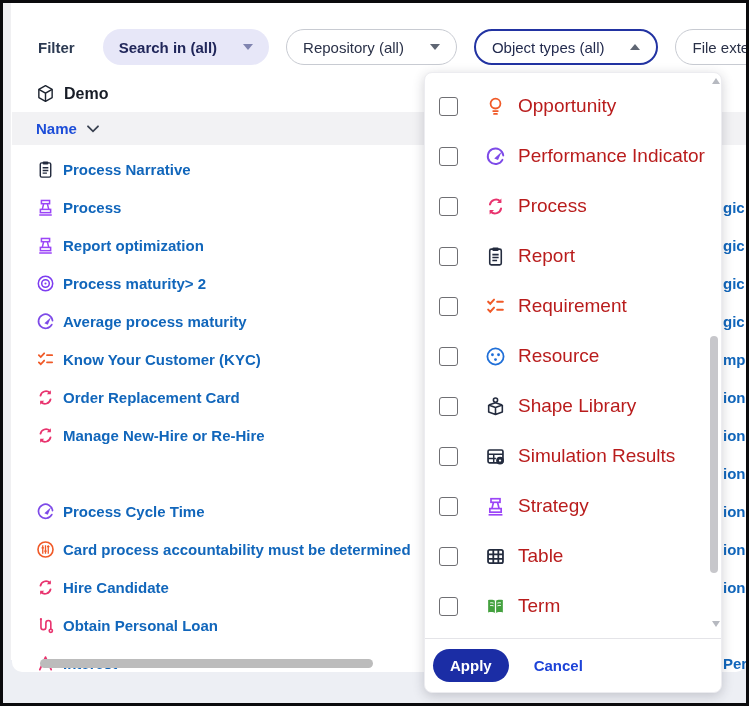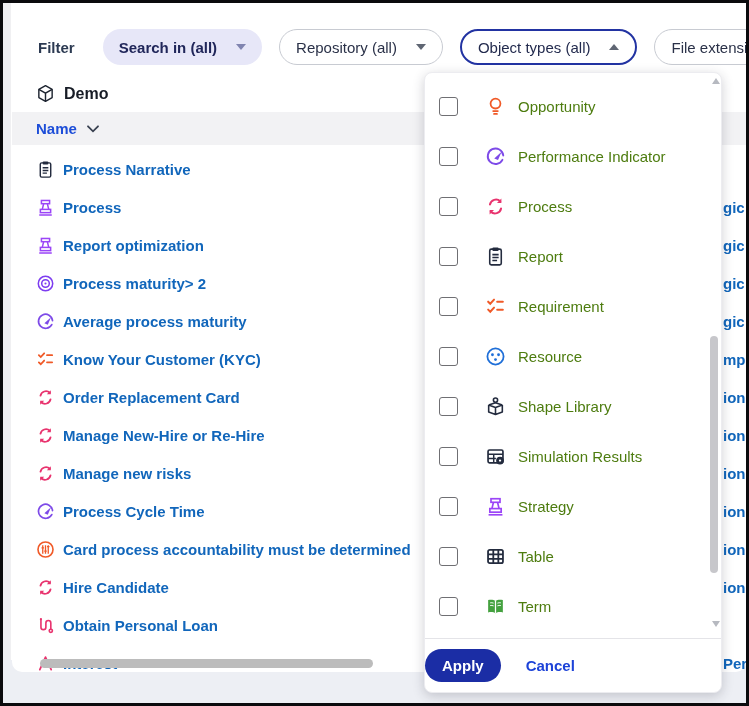--- a/index.html
+++ b/index.html
@@ -8,21 +8,21 @@
   #app{position:absolute;inset:0;background:#fff;overflow:hidden;}
   .frame{position:absolute;inset:0;border:3px solid #0b0b0d;z-index:40;pointer-events:none;}
   .gutter{position:absolute;left:3px;top:3px;width:8px;height:700px;background:#f0f0f2;z-index:1;}
   .bottom-strip{position:absolute;left:3px;top:660px;width:743px;height:43px;background:#edeff4;z-index:1;}
   .surface{position:absolute;left:12px;top:74px;width:734px;height:598px;background:#fff;
            border-radius:0 0 10px 10px;z-index:2;}
 
   
   .filter-bar{position:absolute;left:38px;top:29px;height:36px;display:flex;align-items:center;z-index:5;white-space:nowrap;}
   .filter-label{font-size:15px;font-weight:700;color:#2c3a52;margin-right:28px;}
-  .pill{height:36px;border-radius:18px;display:flex;align-items:center;padding:0 16px;gap:19px;
+  .pill{height:36px;border-radius:18px;display:flex;align-items:center;padding:0 16px;gap:26px;
         font-size:15px;color:#2a3148;background:#fff;border:1px solid #c8cbd2;margin-right:17px;box-sizing:border-box;cursor:pointer;}
   .pill.filled{background:#e7e7f8;border:none;font-weight:700;color:#20265a;}
   .pill.active{border:2.5px solid #2233a2;color:#232b4e;}
   .chev{display:inline-flex;width:10px;height:6px;color:#5f6673;}
   .pill.filled .chev{color:#8084b0;}
   .chev svg{width:10px;height:6px;display:block;}
 
   
   .demo-header{position:absolute;left:36px;top:84px;display:flex;align-items:center;gap:9px;z-index:5;}
   .demo-ic{width:19px;height:19px;color:#1d2430;}
@@ -50,30 +50,30 @@
 
   
   .panel{position:absolute;left:424px;top:72px;width:298px;height:621px;background:#fff;
          border:1px solid #ececf0;border-radius:8px;box-sizing:border-box;z-index:20;
          box-shadow:0 3px 12px rgba(40,40,60,.22);}
   .ditem{position:absolute;left:14px;right:24px;height:50px;display:flex;align-items:center;cursor:pointer;}
   .cbx{width:17px;height:17px;border:1.6px solid #6f6f73;border-radius:3px;background:#fff;flex:none;
        margin-right:27px;cursor:pointer;}
   .dic{width:21px;height:21px;margin-right:12px;flex:none;}
   .dic svg{width:100%;height:100%;display:block;}
-  .dlbl{font-size:15px;color:#4d7c0f;white-space:nowrap;}
+  .dlbl{font-size:19px;color:#b91c1c;white-space:nowrap;}
 
   .vs-up{position:absolute;left:287px;top:5px;width:0;height:0;border-left:4.5px solid transparent;
          border-right:4.5px solid transparent;border-bottom:6px solid #b6b9c0;cursor:pointer;}
   .vs-down{position:absolute;left:287px;top:548px;width:0;height:0;border-left:4.5px solid transparent;
          border-right:4.5px solid transparent;border-top:6px solid #b6b9c0;cursor:pointer;}
   .vs-thumb{position:absolute;left:285px;top:263px;width:8px;height:237px;border-radius:4px;background:#c7c7cb;cursor:grab;}
 
   .dd-footer{position:absolute;left:0;right:0;bottom:0;height:53px;border-top:1px solid #e4e4e8;
-             display:flex;align-items:center;}
+             display:flex;align-items:center;padding-left:8px;}
   .apply-btn{height:33px;padding:0 17px;border-radius:17px;border:none;background:#1b2da5;color:#fff;
              font-size:15px;font-weight:700;font-family:"Liberation Sans",sans-serif;cursor:pointer;}
   .cancel-lnk{margin-left:25px;font-size:15px;font-weight:700;color:#1d43d8;cursor:pointer;text-decoration:none;}
 </style>
 </head>
 <body>
 
 <div id="app">
   <div class="gutter"></div>
   <div class="bottom-strip"></div>
@@ -208,31 +208,20 @@
       <div class="lrow" style="top: 271px;">
         <span class="ric" style="color: rgb(232, 51, 110);">
           <svg viewBox="0 0 20 20">
             <path d="M4.7 8.1a5.9 5.9 0 0 1 9.8-3.1" fill="none" stroke="currentColor" stroke-width="1.9" stroke-linecap="round"></path>
             <path d="M15.6 2.4v4.2h-4.2Z" fill="currentColor"></path>
             <path d="M15.3 11.9a5.9 5.9 0 0 1-9.8 3.1" fill="none" stroke="currentColor" stroke-width="1.9" stroke-linecap="round"></path>
             <path d="M4.4 17.6v-4.2h4.2Z" fill="currentColor"></path>
           </svg>
         </span>
         <span class="rlbl">Manage New-Hire or Re-Hire</span>
-      </div>
-      <div class="lrow" style="top: 309px;">
-        <span class="ric" style="color: rgb(232, 51, 110);">
-          <svg viewBox="0 0 20 20">
-            <path d="M4.7 8.1a5.9 5.9 0 0 1 9.8-3.1" fill="none" stroke="currentColor" stroke-width="1.9" stroke-linecap="round"></path>
-            <path d="M15.6 2.4v4.2h-4.2Z" fill="currentColor"></path>
-            <path d="M15.3 11.9a5.9 5.9 0 0 1-9.8 3.1" fill="none" stroke="currentColor" stroke-width="1.9" stroke-linecap="round"></path>
-            <path d="M4.4 17.6v-4.2h4.2Z" fill="currentColor"></path>
-          </svg>
-        </span>
-        <span class="rlbl">Manage new risks</span>
       </div>
       <div class="lrow" style="top: 347px;">
         <span class="ric" style="color: rgb(125, 74, 232);">
           <svg viewBox="0 0 20 20">
             <path d="M16.6 13.2A7.4 7.4 0 1 1 17.4 9" fill="none" stroke="currentColor" stroke-width="1.8" stroke-linecap="round"></path>
             <path d="M8.8 11.9 15.8 5.4l-3.4 8Z" fill="currentColor"></path>
           </svg>
         </span>
         <span class="rlbl">Process Cycle Time</span>
       </div>

